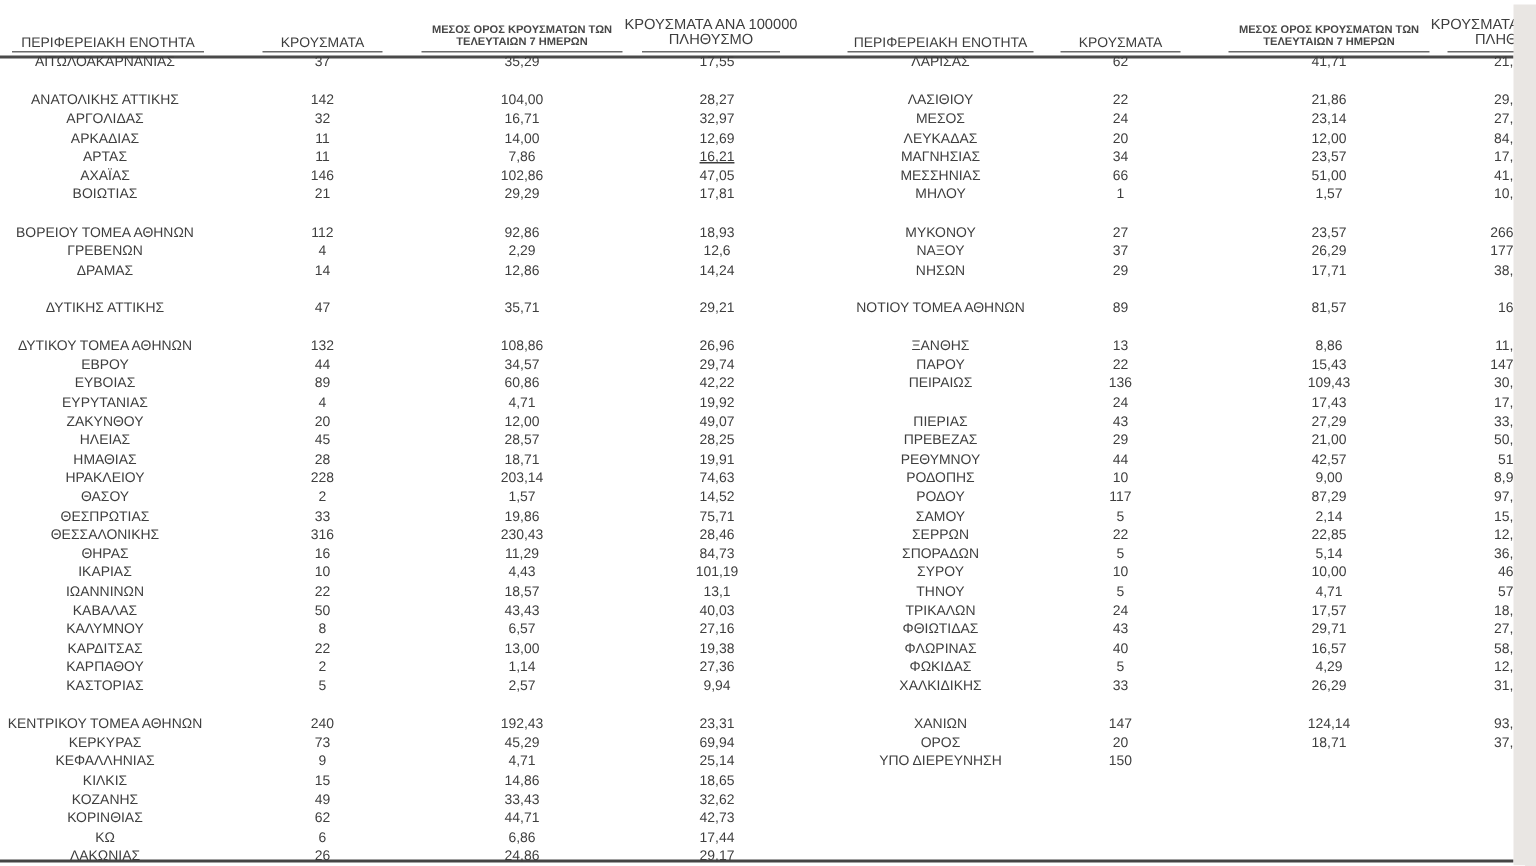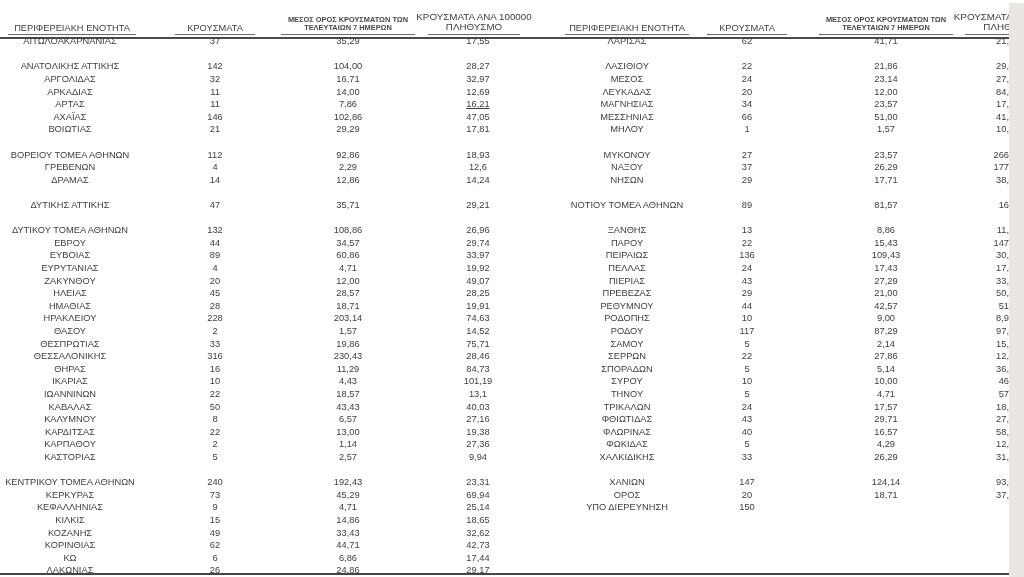--- a/index.html
+++ b/index.html
@@ -145,21 +145,21 @@
       <div class="row" style="top: 236.8px;">
         <div class="c" style="left: -40px; width: 220px;">ΕΒΡΟΥ</div>
         <div class="c" style="left: 170px; width: 90px;">44</div>
         <div class="c" style="left: 303px; width: 90px;">34,57</div>
         <div class="c" style="left: 433px; width: 90px;">29,74</div>
       </div>
       <div class="row" style="top: 249.4px;">
         <div class="c" style="left: -40px; width: 220px;">ΕΥΒΟΙΑΣ</div>
         <div class="c" style="left: 170px; width: 90px;">89</div>
         <div class="c" style="left: 303px; width: 90px;">60,86</div>
-        <div class="c" style="left: 433px; width: 90px;">33,97</div>
+        <div class="c" style="left: 433px; width: 90px;">42,22</div>
       </div>
       <div class="row" style="top: 262px;">
         <div class="c" style="left: -40px; width: 220px;">ΕΥΡΥΤΑΝΙΑΣ</div>
         <div class="c" style="left: 170px; width: 90px;">4</div>
         <div class="c" style="left: 303px; width: 90px;">4,71</div>
         <div class="c" style="left: 433px; width: 90px;">19,92</div>
       </div>
       <div class="row" style="top: 274.6px;">
         <div class="c" style="left: -40px; width: 220px;">ΖΑΚΥΝΘΟΥ</div>
         <div class="c" style="left: 170px; width: 90px;">20</div>
@@ -376,21 +376,20 @@
         <div class="c" style="left: 841px; width: 90px;">15,43</div>
         <div class="c" style="left: 949px; width: 60px; text-align: right;">147</div>
       </div>
       <div class="row" style="top: 249.4px;">
         <div class="c" style="left: 517px; width: 220px;">ΠΕΙΡΑΙΩΣ</div>
         <div class="c" style="left: 702px; width: 90px;">136</div>
         <div class="c" style="left: 841px; width: 90px;">109,43</div>
         <div class="c" style="left: 949px; width: 60px; text-align: right;">30,</div>
       </div>
       <div class="row" style="top: 262px;">
-        <div class="c" style="left: 517px; width: 220px;">ΠΕΛΛΑΣ</div>
         <div class="c" style="left: 702px; width: 90px;">24</div>
         <div class="c" style="left: 841px; width: 90px;">17,43</div>
         <div class="c" style="left: 949px; width: 60px; text-align: right;">17,</div>
       </div>
       <div class="row" style="top: 274.6px;">
         <div class="c" style="left: 517px; width: 220px;">ΠΙΕΡΙΑΣ</div>
         <div class="c" style="left: 702px; width: 90px;">43</div>
         <div class="c" style="left: 841px; width: 90px;">27,29</div>
         <div class="c" style="left: 949px; width: 60px; text-align: right;">33,</div>
       </div>
@@ -420,21 +419,21 @@
       </div>
       <div class="row" style="top: 337.6px;">
         <div class="c" style="left: 517px; width: 220px;">ΣΑΜΟΥ</div>
         <div class="c" style="left: 702px; width: 90px;">5</div>
         <div class="c" style="left: 841px; width: 90px;">2,14</div>
         <div class="c" style="left: 949px; width: 60px; text-align: right;">15,</div>
       </div>
       <div class="row" style="top: 350.2px;">
         <div class="c" style="left: 517px; width: 220px;">ΣΕΡΡΩΝ</div>
         <div class="c" style="left: 702px; width: 90px;">22</div>
-        <div class="c" style="left: 841px; width: 90px;">27,86</div>
+        <div class="c" style="left: 841px; width: 90px;">22,85</div>
         <div class="c" style="left: 949px; width: 60px; text-align: right;">12,</div>
       </div>
       <div class="row" style="top: 362.8px;">
         <div class="c" style="left: 517px; width: 220px;">ΣΠΟΡΑΔΩΝ</div>
         <div class="c" style="left: 702px; width: 90px;">5</div>
         <div class="c" style="left: 841px; width: 90px;">5,14</div>
         <div class="c" style="left: 949px; width: 60px; text-align: right;">36,</div>
       </div>
       <div class="row" style="top: 375.4px;">
         <div class="c" style="left: 517px; width: 220px;">ΣΥΡΟΥ</div>

